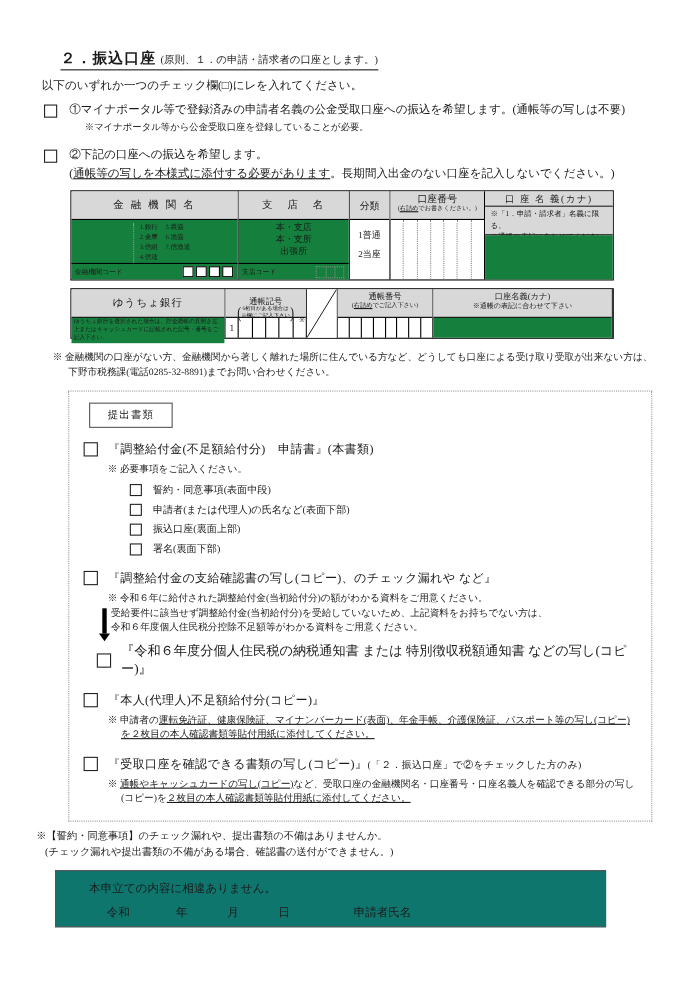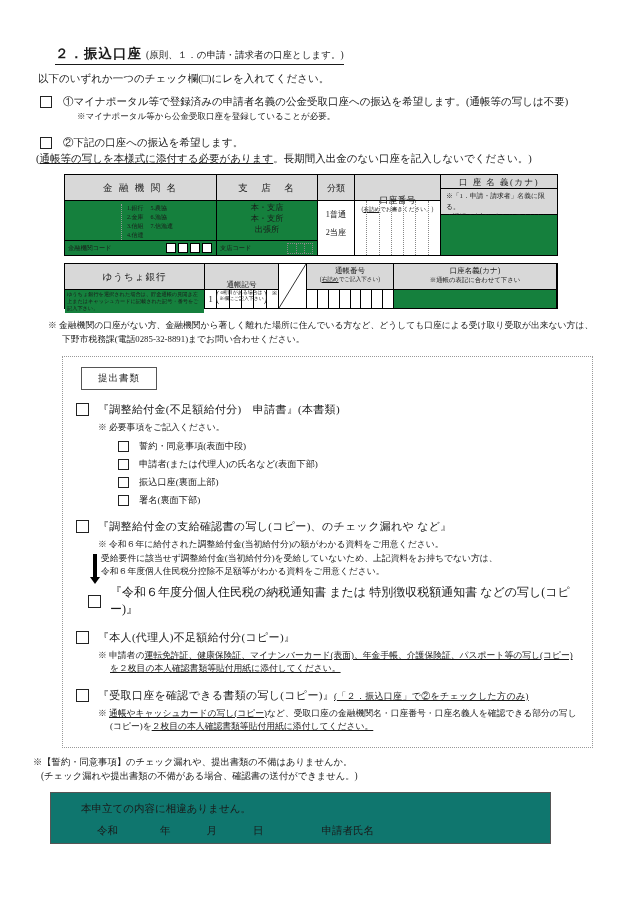--- a/index.html
+++ b/index.html
@@ -14,30 +14,30 @@
   .title-row { margin:44px 0 4px 55px; }
   .title-inner { display:inline-block; border-bottom:1px solid #1a1a1a; padding-bottom:1px; }
   .title-big { font-size:13.5px; letter-spacing:1px; font-weight:bold; }
   .title-note { font-size:9.5px; }
   .intro { margin:7px 0 0 38px; font-size:10.5px; }
   .optrow { margin:9px 0 0 40px; display:flex; align-items:flex-start; gap:11px; }
   .optrow.second { margin-top:13px; }
   .chk { display:inline-block; width:12px; height:12px; border:1.4px solid #222; background:#fff; flex:none; margin-top:1px; }
   .optlabel { font-size:10.5px; line-height:1.3; }
   .optnote1 { margin:2px 0 0 77px; font-size:8.5px; }
-  .optnote2 { margin:3px 0 0 36px; font-size:10.5px; }
+  .optnote2 { margin:3px 0 0 63px; font-size:10.5px; }
   
   .t1 { display:flex; width:494px; height:82px; border:1.6px solid #000; margin:8px 0 0 64px; }
   .col { display:flex; flex-direction:column; border-right:1px solid #000; }
   .c1 { width:152px; } .c2 { width:101px; } .c3 { width:37px; } .c4 { width:86px; }
   .c5 { flex:1; border-right:none; }
   .th { background:#d8d8d8; border-bottom:1px solid #000; text-align:center; }
   .c1 .th,.c2 .th { height:26px; line-height:26px; font-size:9.5px; letter-spacing:2px; }
   .c3 .th { height:26px; line-height:26px; font-size:9px; }
-  .c4 .th { height:26px; font-size:9px; padding-top:20px; line-height:1.15; }
+  .c4 .th { height:26px; font-size:9px; padding-top:2px; line-height:1.15; }
   .c4 .th .sub { display:block; font-size:5.6px; letter-spacing:0; }
   .c5 .th1 { background:#d8d8d8; border-bottom:1px solid #000; height:14px; line-height:14px; font-size:8.5px; letter-spacing:1.5px; text-align:center; }
   .c5 .th2 { background:#d8d8d8; border-bottom:1px solid #000; height:26px; font-size:6.8px; line-height:1.55; text-align:left; padding:2px 0 0 5px; }
   .cellbody { flex:1; position:relative; background:#15803d; }
   .banklist { position:absolute; top:3px; left:56px; display:flex; gap:7px; font-size:6px; line-height:1.5; border-left:1px dotted #999; padding-left:5px; }
   .coderow { position:absolute; left:0; right:0; bottom:0; height:15px; border-top:1px solid #000; display:flex; align-items:center; }
   .codelabel { font-size:6.2px; padding-left:3px; flex:1; text-align:left; }
   .codeboxes { display:flex; gap:2px; padding-right:4px; }
   .codebox { width:10px; height:10px; border:1px solid #000; background:#fff; }
   .dotcells { display:flex; border:1px dotted #888; height:11px; margin-right:4px; }
@@ -49,21 +49,21 @@
   .acctcell { flex:1; border-left:1px dotted #888; }
   .acctcell:first-child { border-left:none; }
   
   .t2 { display:flex; width:494px; height:46px; border:1.6px solid #000; margin:7px 0 0 64px; }
   .t2 .col { border-right:1px solid #000; }
   .c21 { width:140px; } .c22 { width:74px; } .c23 { width:28px; } .c24 { width:87px; }
   .c25 { flex:1; border-right:none; }
   .t2 .yth { background:#d8d8d8; border-bottom:1px solid #000; height:26px; text-align:center; }
   .c21 .yth { line-height:26px; font-size:9.5px; letter-spacing:1px; }
   .c21 .cellbody { font-size:5.2px; line-height:1.35; padding:1px 2px; text-align:left; }
-  .c22 .yth { font-size:7.5px; padding-top:16px; line-height:1.2; }
+  .c22 .yth { font-size:7.5px; padding-top:6px; line-height:1.2; }
   .bracketrow { display:flex; align-items:center; justify-content:center; font-size:4.9px; line-height:1.3; }
   .bparen { font-size:11px; transform:scaleY(1.35); display:inline-block; font-weight:400; }
   .symcells { flex:1; display:flex; }
   .symcell { flex:1; border-left:1px solid #000; font-size:8.5px; text-align:center; line-height:18px; }
   .symcell:first-child { border-left:none; }
   .symcell .star { display:block; font-size:6px; line-height:7px; text-align:right; padding-right:1px; }
   .diagcell { flex:1; position:relative; background:#fff; }
   .diagcell svg { position:absolute; inset:0; width:100%; height:100%; }
   .c24 .yth,.c25 .yth { font-size:7.5px; padding-top:2px; line-height:1.3; }
   .c24 .yth .sub,.c25 .yth .sub { display:block; font-size:5.6px; }
@@ -75,21 +75,21 @@
   .noacct { margin:9px 0 0 48px; font-size:8.8px; line-height:1.6; }
   .noacct .l2 { margin-left:14px; }
   
   .docbox { margin:10px 0 0 62px; width:531px; border:1.3px dotted #999; padding:10px 12px 14px 12px; background:#fff; }
   .doclabel { display:inline-block; border:1.2px solid #555; padding:4px 16px; font-size:9.5px; margin-left:6px; letter-spacing:1px; }
   .item { margin-top:12px; }
   .titlerow { display:flex; align-items:center; gap:9px; margin-left:1px; }
   .chk13 { display:inline-block; width:13px; height:13px; border:1.5px solid #222; background:#fff; flex:none; }
   .chk11 { display:inline-block; width:11px; height:11px; border:1.3px solid #222; background:#fff; flex:none; }
   .ittl { font-size:11px; letter-spacing:0.3px; }
-  .ittl .sfx { font-size:9px;text-decoration:underline; }
+  .ittl .sfx { font-size:9px; }
   .itnote { font-size:8.8px; margin:4px 0 0 23px; line-height:1.5; padding-left:12px; text-indent:-12px; }
   .subrow { display:flex; align-items:center; gap:10px; margin:5px 0 0 43px; }
   .sublabel { font-size:9.2px; }
   .noteblock { margin:1px 0 0 19px; padding-left:7px; position:relative; font-size:8.8px; line-height:1.45; }
   .arrowbar { position:absolute; left:-1px; top:2px; width:4px; height:23px; background:#000; }
   .arrowbar::after { content:''; position:absolute; left:-3px; top:23px; border-left:5px solid transparent; border-right:5px solid transparent; border-top:7px solid #000; }
   .nestedrow { display:flex; align-items:center; gap:9px; margin:7px 0 0 13px; }
   .nestedlabel { font-size:12px; }
   
   .chknote { margin:7px 0 0 33px; font-size:9.3px; line-height:1.55; }

